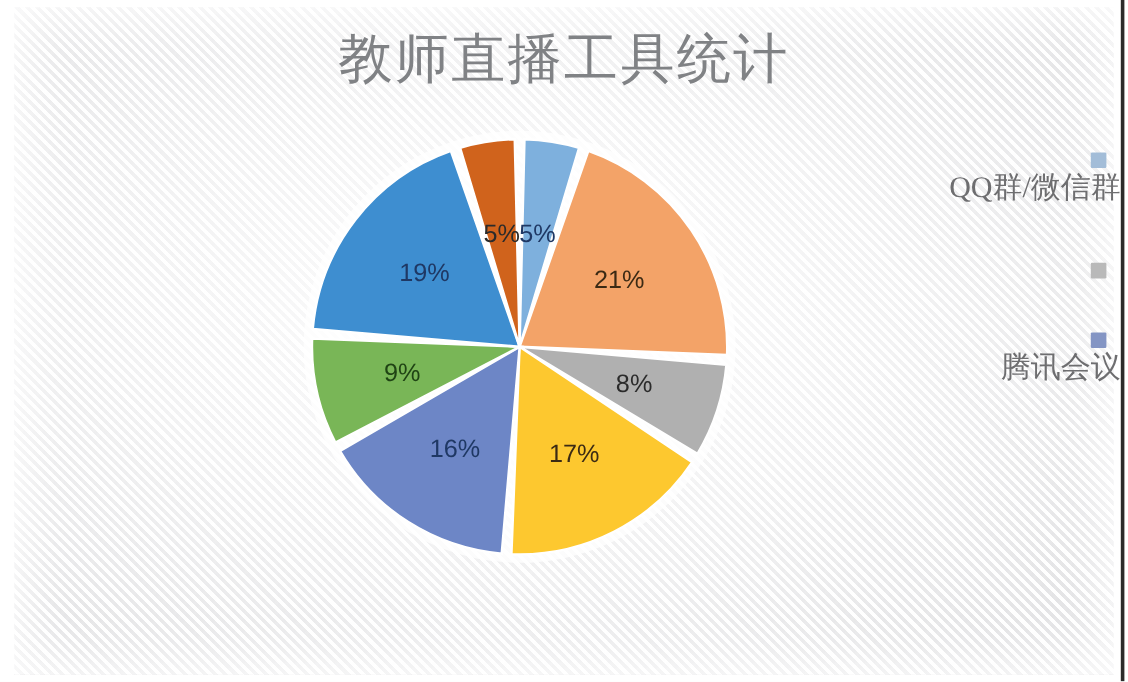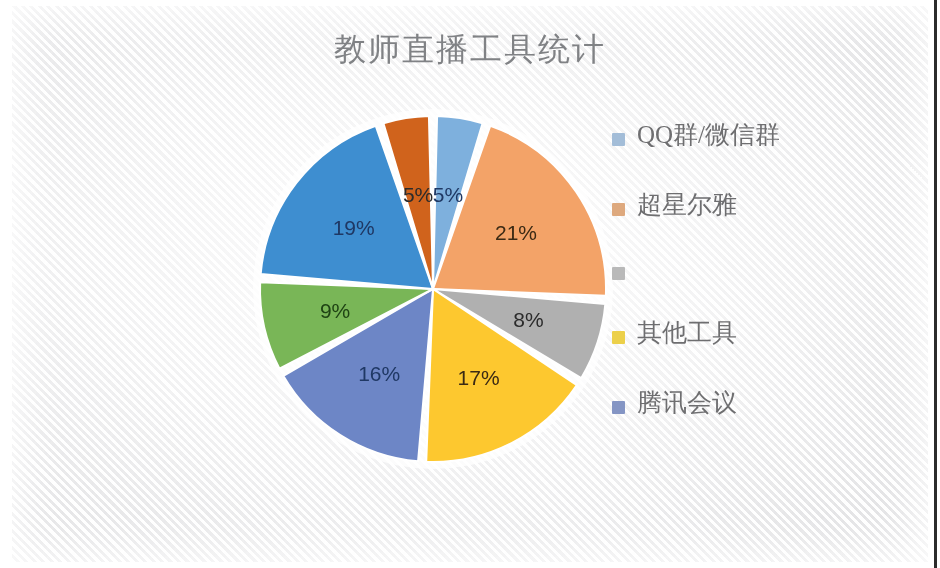--- a/index.html
+++ b/index.html
@@ -48,21 +48,21 @@
     height: 568px;
     background: #2b2b2b;
   }
 
   #chart-title {
     position: absolute;
     left: 0;
     top: 22px;
     width: 940px;
     text-align: center;
-    font-size: 32px;
+    font-size: 45px;
     line-height: 54px;
     color: #808285;
     letter-spacing: 2px;
     font-family: "Liberation Serif", "DejaVu Serif", serif;
     z-index: 4;
   }
 
   #pie-wrap {
     position: absolute;
     left: 247px;
@@ -81,22 +81,23 @@
 
   #legend {
     position: absolute;
     left: 612px;
     top: 118px;
     width: 322px;
     z-index: 4;
   }
   .legend-item {
     display: flex;
-    align-items: center;
+    align-items: flex-end;
     margin-bottom: 36px;
+    flex-direction: column;
   }
   .legend-swatch {
     width: 13px;
     height: 13px;
     flex: 0 0 13px;
     margin-top: 9px;
     margin-right: 12px;
     border-radius: 1px;
   }
   .legend-label {
@@ -148,29 +149,21 @@
         </g>
     </svg>
   </div>
 
   <div id="legend">
       <div class="legend-item">
         <span class="legend-swatch" style="background: rgb(163, 189, 216);"></span>
         <span class="legend-label">QQ群/微信群</span>
       </div>
       <div class="legend-item">
-        <span class="legend-swatch" style="background: rgb(222, 169, 126);"></span>
-        <span class="legend-label">超星尔雅</span>
-      </div>
-      <div class="legend-item">
         <span class="legend-swatch" style="background: rgb(185, 185, 185);"></span>
-      </div>
-      <div class="legend-item">
-        <span class="legend-swatch" style="background: rgb(236, 208, 74);"></span>
-        <span class="legend-label">其他工具</span>
       </div>
       <div class="legend-item">
         <span class="legend-swatch" style="background: rgb(132, 149, 196);"></span>
         <span class="legend-label">腾讯会议</span>
       </div>
     </div>
 
 </div>
 
 </body></html>

